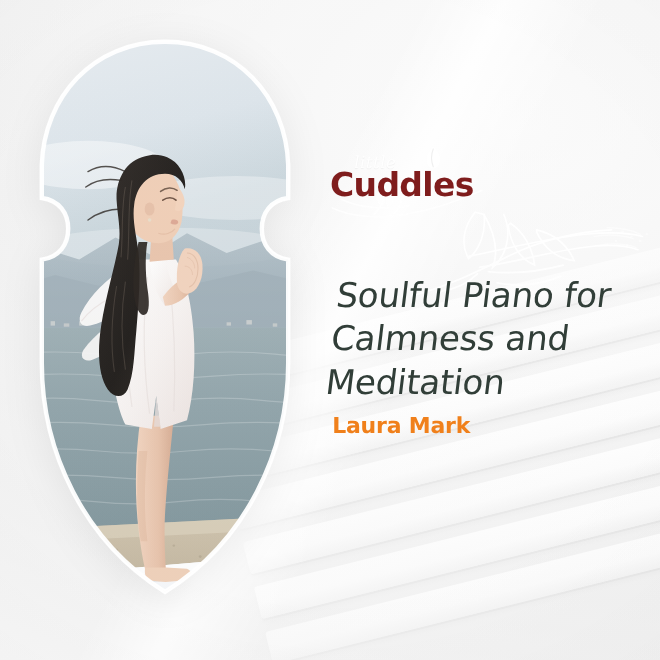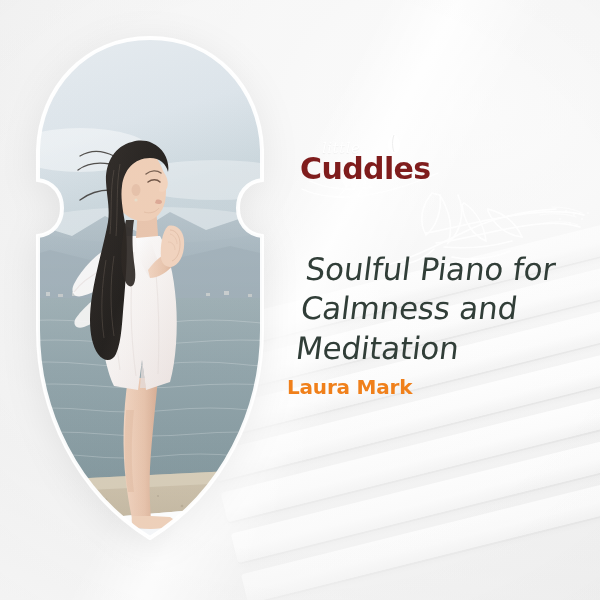--- a/index.html
+++ b/index.html
@@ -109,21 +109,21 @@
     position:absolute;left:301px;top:250px;
     width:285px;
     font-family:"DejaVu Sans", sans-serif;
     font-size:31px;
     line-height:1.27;
     color:#313E38;
     letter-spacing:-.2px;
     transform:skewX(-7deg);
   }
   .artist{
-    position:absolute;left:287px;top:375px;
+    position:absolute;left:302px;top:375px;
     font-family:"DejaVu Sans", sans-serif;
     font-weight:bold;
     font-size:20px;
     letter-spacing:-.2px;
     color:#F0801B;
   }
 
   
   .floral{
     position:absolute;left:370px;top:185px;

